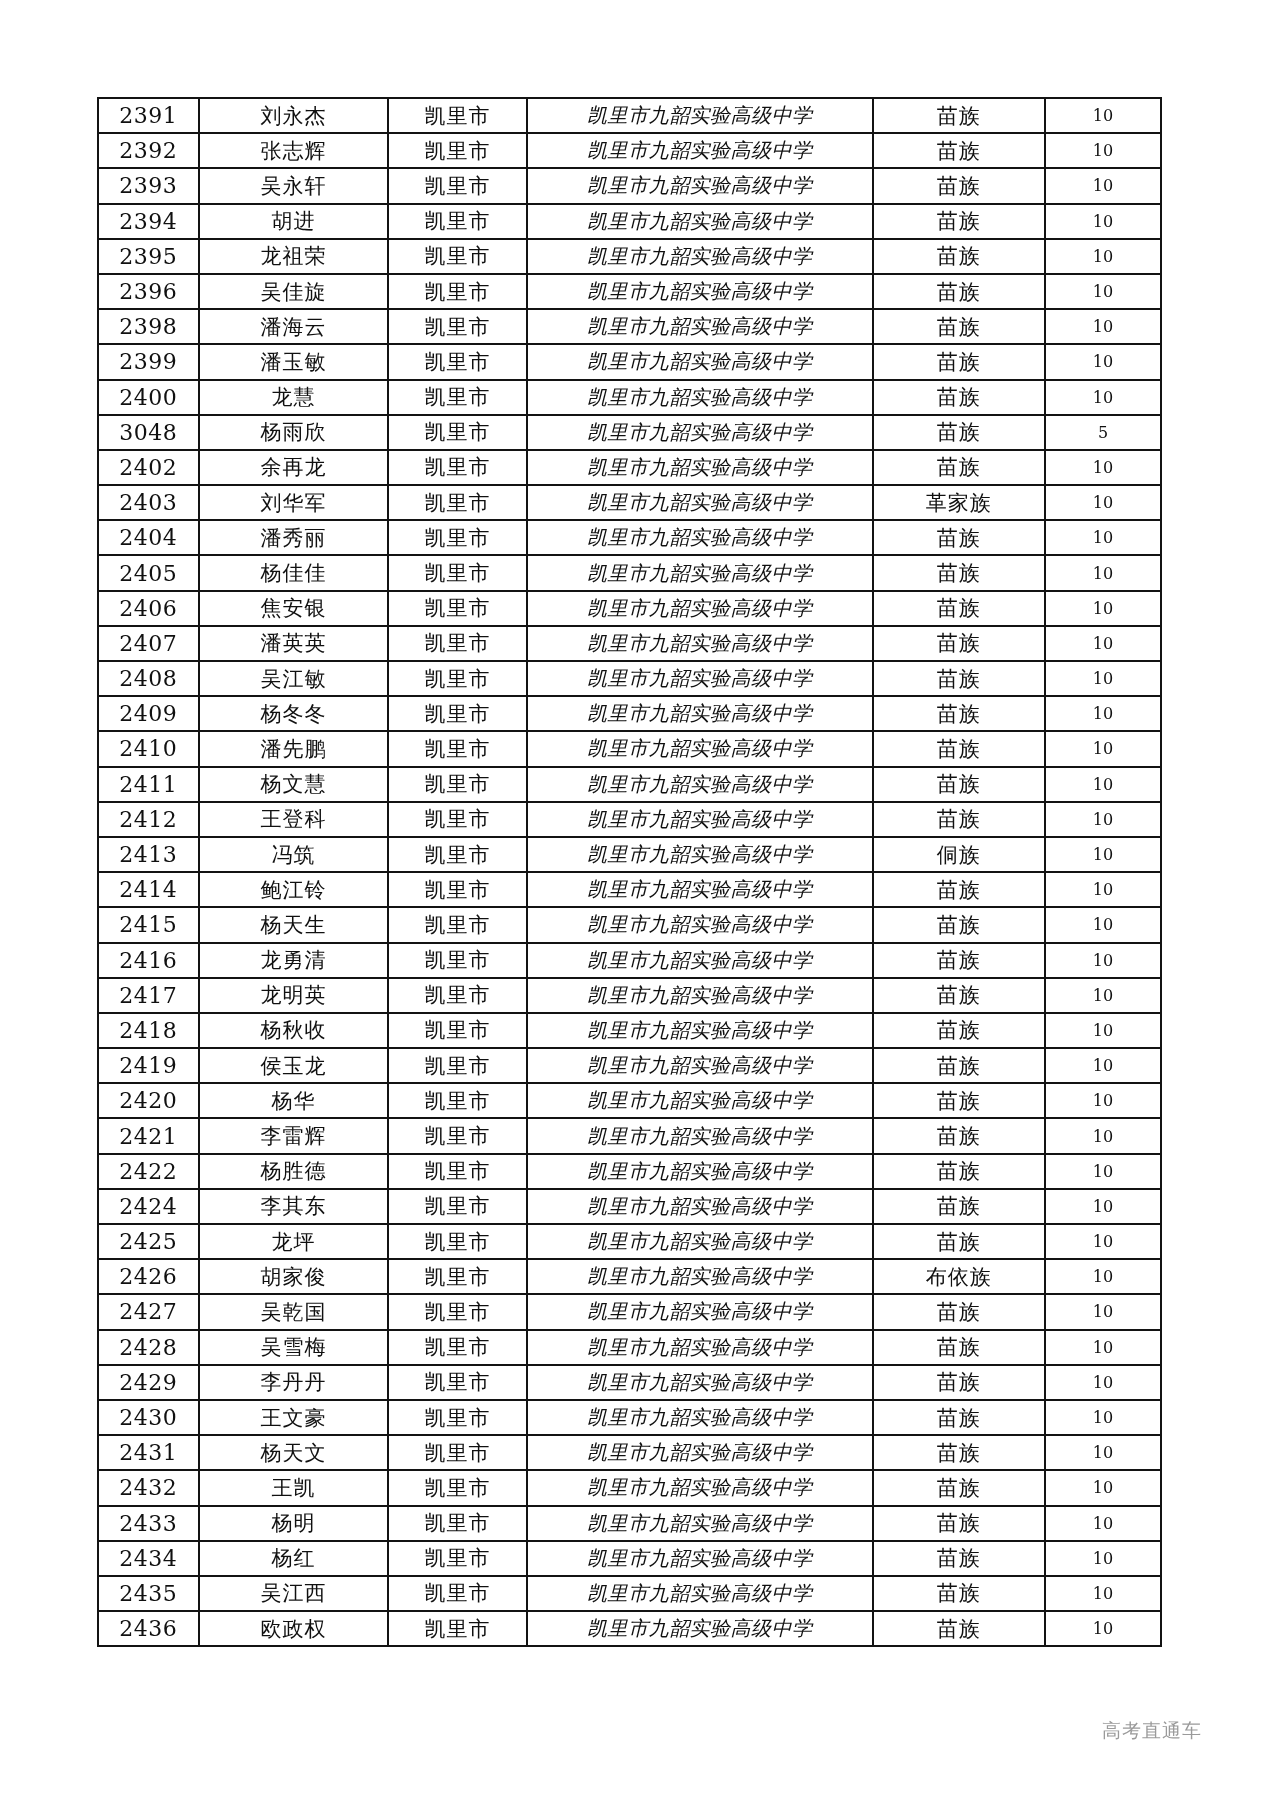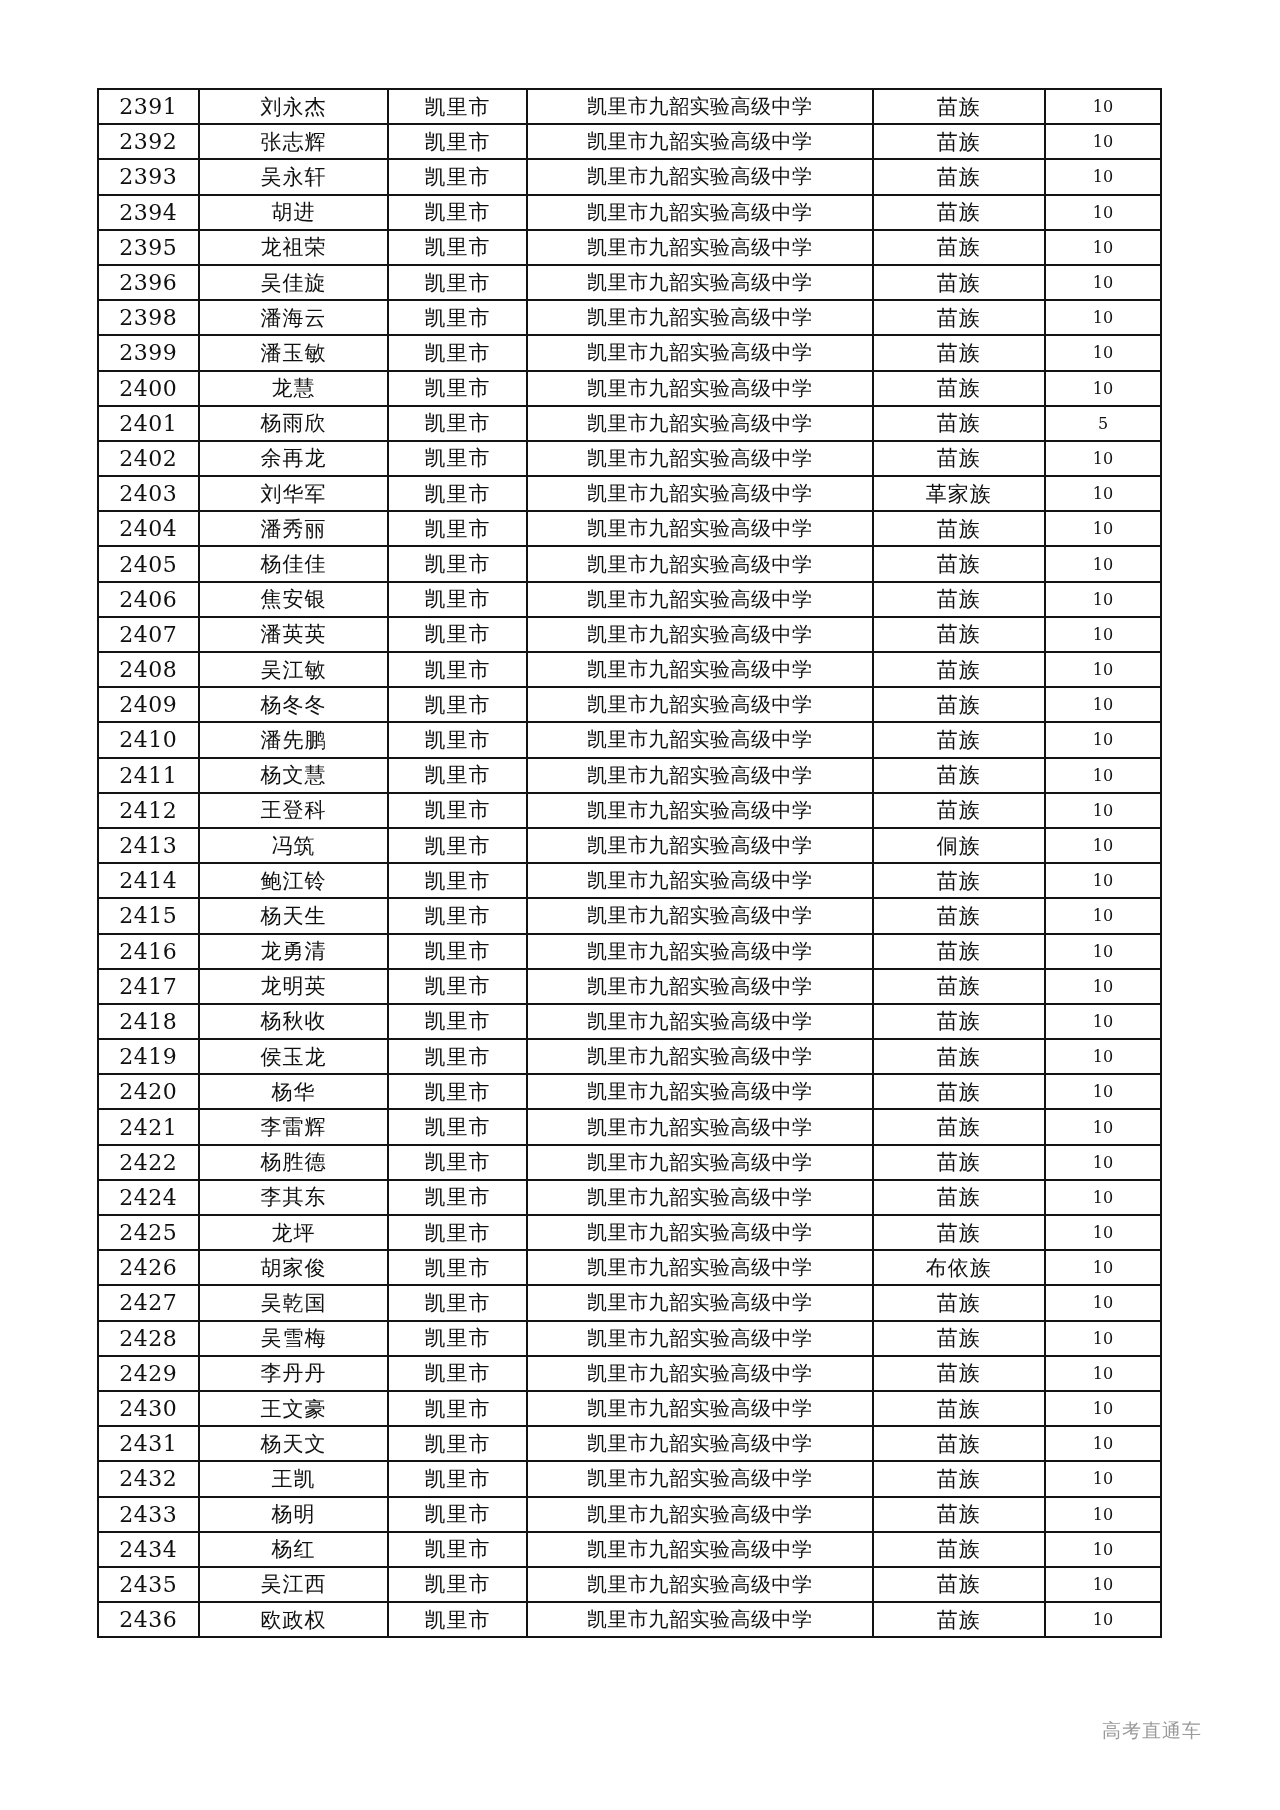--- a/index.html
+++ b/index.html
@@ -20,21 +20,21 @@
   .page {
     position: absolute;
     inset: 0;
     background: #ffffff;
   }
 
   
   .table-wrap {
     position: absolute;
     left: 97px;
-    top: 88px;
+    top: 97px;
     width: 1065px;
   }
 
   table.roster {
     border-collapse: collapse;
     width: 100%;
     table-layout: fixed;
     background: #fff;
   }
 
@@ -66,20 +66,21 @@
   .cell-city,
   .cell-school,
   .cell-ethn {
     font-family: "DejaVu Sans", "Liberation Sans", sans-serif;
     font-size: 21px;
     letter-spacing: 1px;
   }
   .cell-school {
     font-size: 20px;
     letter-spacing: 0.5px;
+    font-style: italic;
   }
   .cell-score {
     font-family: "DejaVu Serif", "Liberation Serif", serif;
     font-size: 16px;
   }
 
   
   .watermark {
     position: absolute;
     right: 78px;
@@ -173,21 +174,21 @@
           </tr>
           <tr>
             <td class="cell-seq">2400</td>
             <td class="cell-name">龙慧</td>
             <td class="cell-city">凯里市</td>
             <td class="cell-school">凯里市九韶实验高级中学</td>
             <td class="cell-ethn">苗族</td>
             <td class="cell-score">10</td>
           </tr>
           <tr>
-            <td class="cell-seq">2401</td>
+            <td class="cell-seq">3048</td>
             <td class="cell-name">杨雨欣</td>
             <td class="cell-city">凯里市</td>
             <td class="cell-school">凯里市九韶实验高级中学</td>
             <td class="cell-ethn">苗族</td>
             <td class="cell-score">5</td>
           </tr>
           <tr>
             <td class="cell-seq">2402</td>
             <td class="cell-name">余再龙</td>
             <td class="cell-city">凯里市</td>

